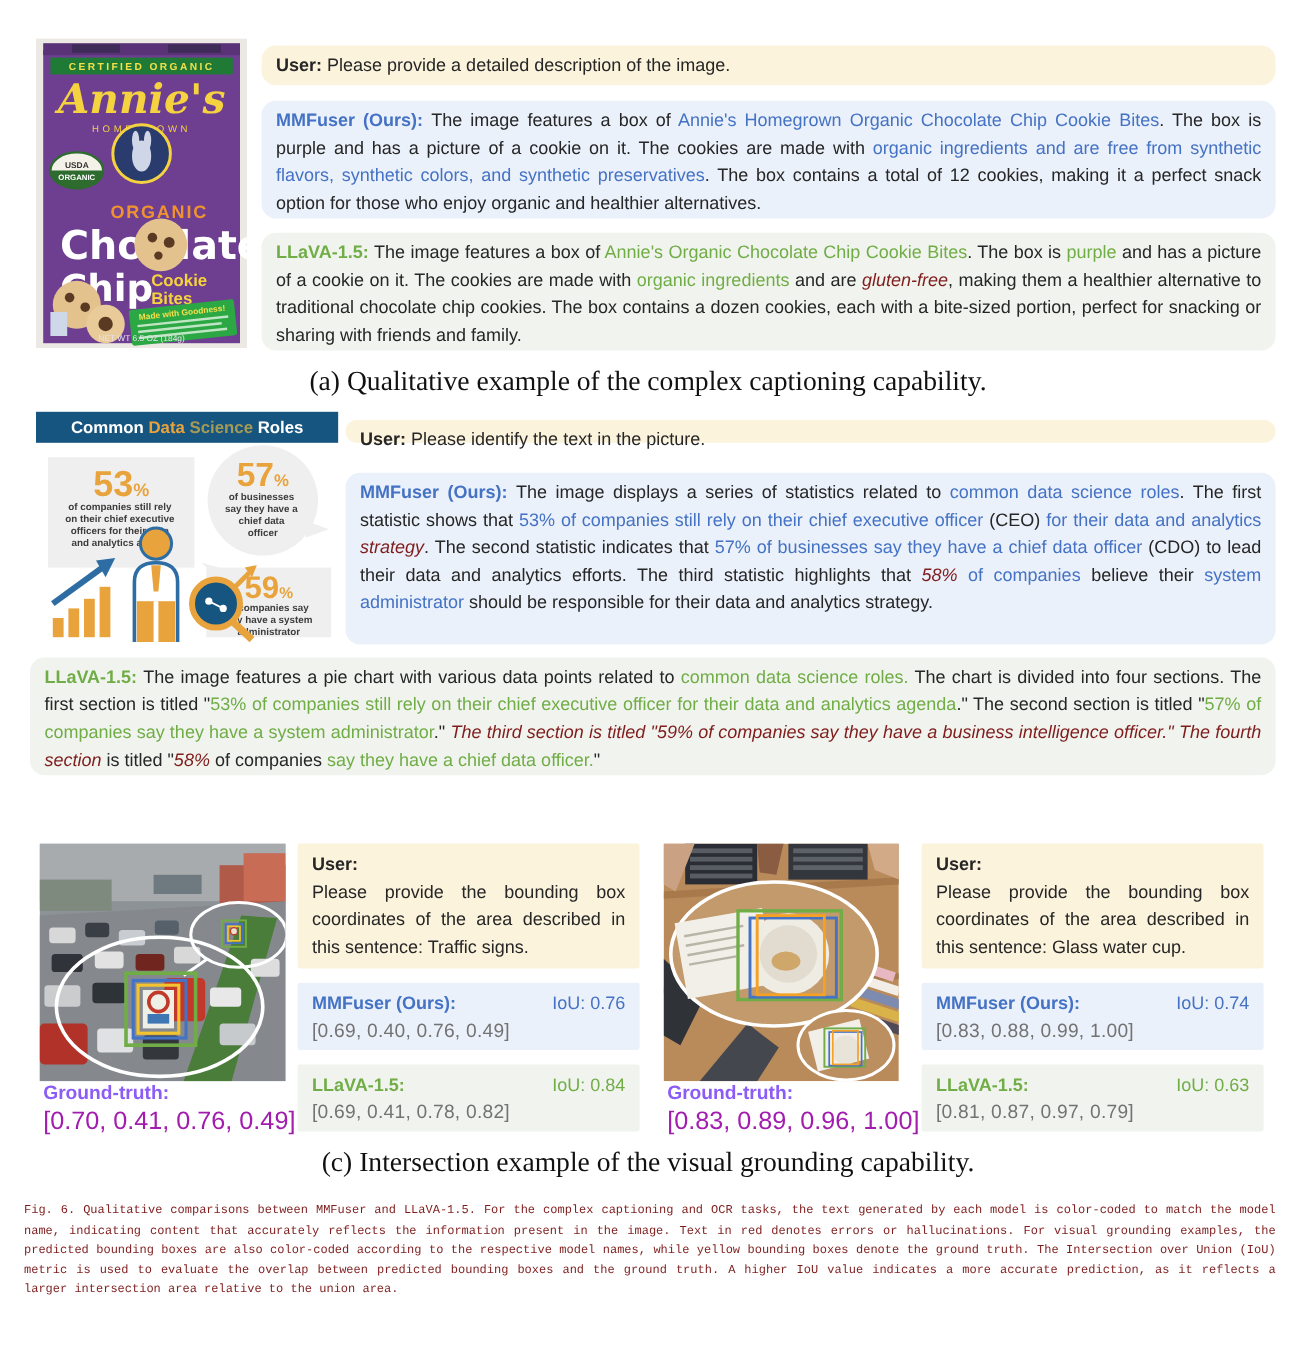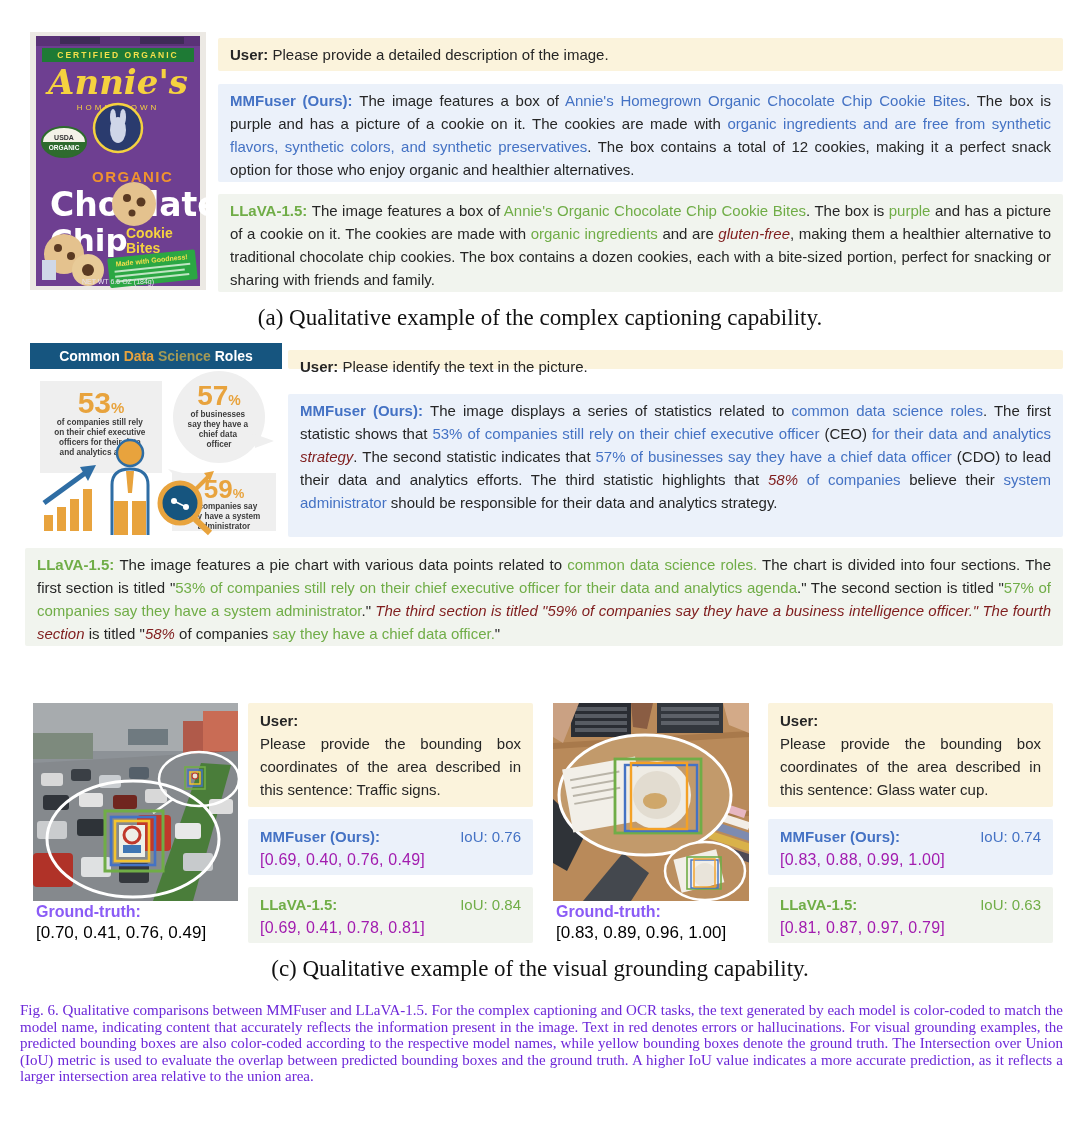--- a/index.html
+++ b/index.html
@@ -1,46 +1,46 @@
 <!DOCTYPE html>
 <html><head>
 <meta charset="utf-8">
 <style>
   html,body { margin:0; padding:0; background:#ffffff; }
   .page { position:relative; width:1080px; height:1123px; background:#ffffff;
           font-family:"Liberation Sans", sans-serif; color:#222; overflow:hidden; }
 
   
   .chat { position:absolute; font-size:15px; line-height:23px; text-align:justify;
-          padding:5px 12px 6px 12px; border-radius:2px; color:#262626; box-sizing:border-box; }
+          padding:5px 12px 6px 12px; border-radius:12px; color:#262626; box-sizing:border-box; }
   .bg-user { background:#FBF3DC; }
   .bg-mm   { background:#EBF1FA; }
   .bg-ll   { background:#F1F4EE; }
   .run-blue  { color:#4472C4; }
   .run-green { color:#70AD47; }
   .run-red   { color:#7f1d1d;font-style:italic; }
   .run-bold  { font-weight:700; }
 
   
   .subcap { position:absolute; width:100%; text-align:center;
             font-family:"Liberation Serif", serif; font-size:23px; color:#111; }
   .figcap { position:absolute; left:20px; top:1002px; width:1043px; text-align:justify;
-            font-family:Liberation Serif, serif; font-size:15px; line-height:16.6px; color:#6d28d9; }
+            font-family:Liberation Mono, monospace; font-size:10px; line-height:16.6px; color:#7f1d1d; }
 
   
   .ccol { position:absolute; display:flex; flex-direction:column; gap:12px; }
   .ccol .cbox { border-radius:2px; padding:6px 12px; box-sizing:border-box; }
   .ccol .ulabel { font-weight:700; }
   .ccol .utext { text-align:justify; }
   .iou-row { display:flex; justify-content:space-between; font-weight:700; }
   .iou-row .iou { font-weight:400; }
-  .coords { color:#a21caf; font-size:16px; letter-spacing:.2px; }
+  .coords { color:#737373; font-size:16px; letter-spacing:.2px; }
   .gt { position:absolute; font-size:16px; }
   .gt .gt-label { color:#8b5cf6; font-weight:700; }
-  .gt .gt-coords { color:#000000; font-size:17px; margin-top:2px; }
+  .gt .gt-coords { color:#a21caf; font-size:21px; margin-top:2px; }
 
   
   .imgwrap { position:absolute; }
   svg { display:block; }
 </style>
 </head>
 <body>
 
 <div class="page">
 
@@ -239,21 +239,21 @@
         <span>MMFuser (Ours):</span>
         <span class="iou">IoU: 0.76</span>
       </div>
       <div class="coords">[0.69, 0.40, 0.76, 0.49]</div>
     </div>
     <div class="cbox bg-ll chat" style="position:static; height:56px;">
       <div class="iou-row" style="color:#70AD47;">
         <span>LLaVA-1.5:</span>
         <span class="iou">IoU: 0.84</span>
       </div>
-      <div class="coords">[0.69, 0.41, 0.78, 0.81]</div>
+      <div class="coords">[0.69, 0.41, 0.78, 0.82]</div>
     </div>
   </div>
 
   <div class="imgwrap" style="left:553px; top:703px;">
     <svg width="196" height="198" viewBox="0 0 196 198">
       <rect width="196" height="198" fill="#b98a5a"></rect>
       <path d="M0 40 L196 28 L196 34 L0 46 z" fill="#a8794b"></path>
       <path d="M0 120 L196 108 L196 113 L0 125 z" fill="#a8794b"></path>
       <rect x="18" y="0" width="60" height="34" fill="#2a2d33"></rect>
       <g fill="#585c63">
@@ -327,17 +327,17 @@
     </div>
     <div class="cbox bg-ll chat" style="position:static; height:56px;">
       <div class="iou-row" style="color:#70AD47;">
         <span>LLaVA-1.5:</span>
         <span class="iou">IoU: 0.63</span>
       </div>
       <div class="coords">[0.81, 0.87, 0.97, 0.79]</div>
     </div>
   </div>
 
-  <div class="subcap" style="top:956px;">(c) Qualitative example of the visual grounding capability.</div>
+  <div class="subcap" style="top:956px;">(c) Intersection example of the visual grounding capability.</div>
 
   <div class="figcap">Fig. 6.   Qualitative comparisons between MMFuser and LLaVA-1.5. For the complex captioning and OCR tasks, the text generated by each model is color-coded to match the model name, indicating content that accurately reflects the information present in the image. Text in red denotes errors or hallucinations. For visual grounding examples, the predicted bounding boxes are also color-coded according to the respective model names, while yellow bounding boxes denote the ground truth. The Intersection over Union (IoU) metric is used to evaluate the overlap between predicted bounding boxes and the ground truth. A higher IoU value indicates a more accurate prediction, as it reflects a larger intersection area relative to the union area.</div>
 
 </div>
 
 </body></html>

